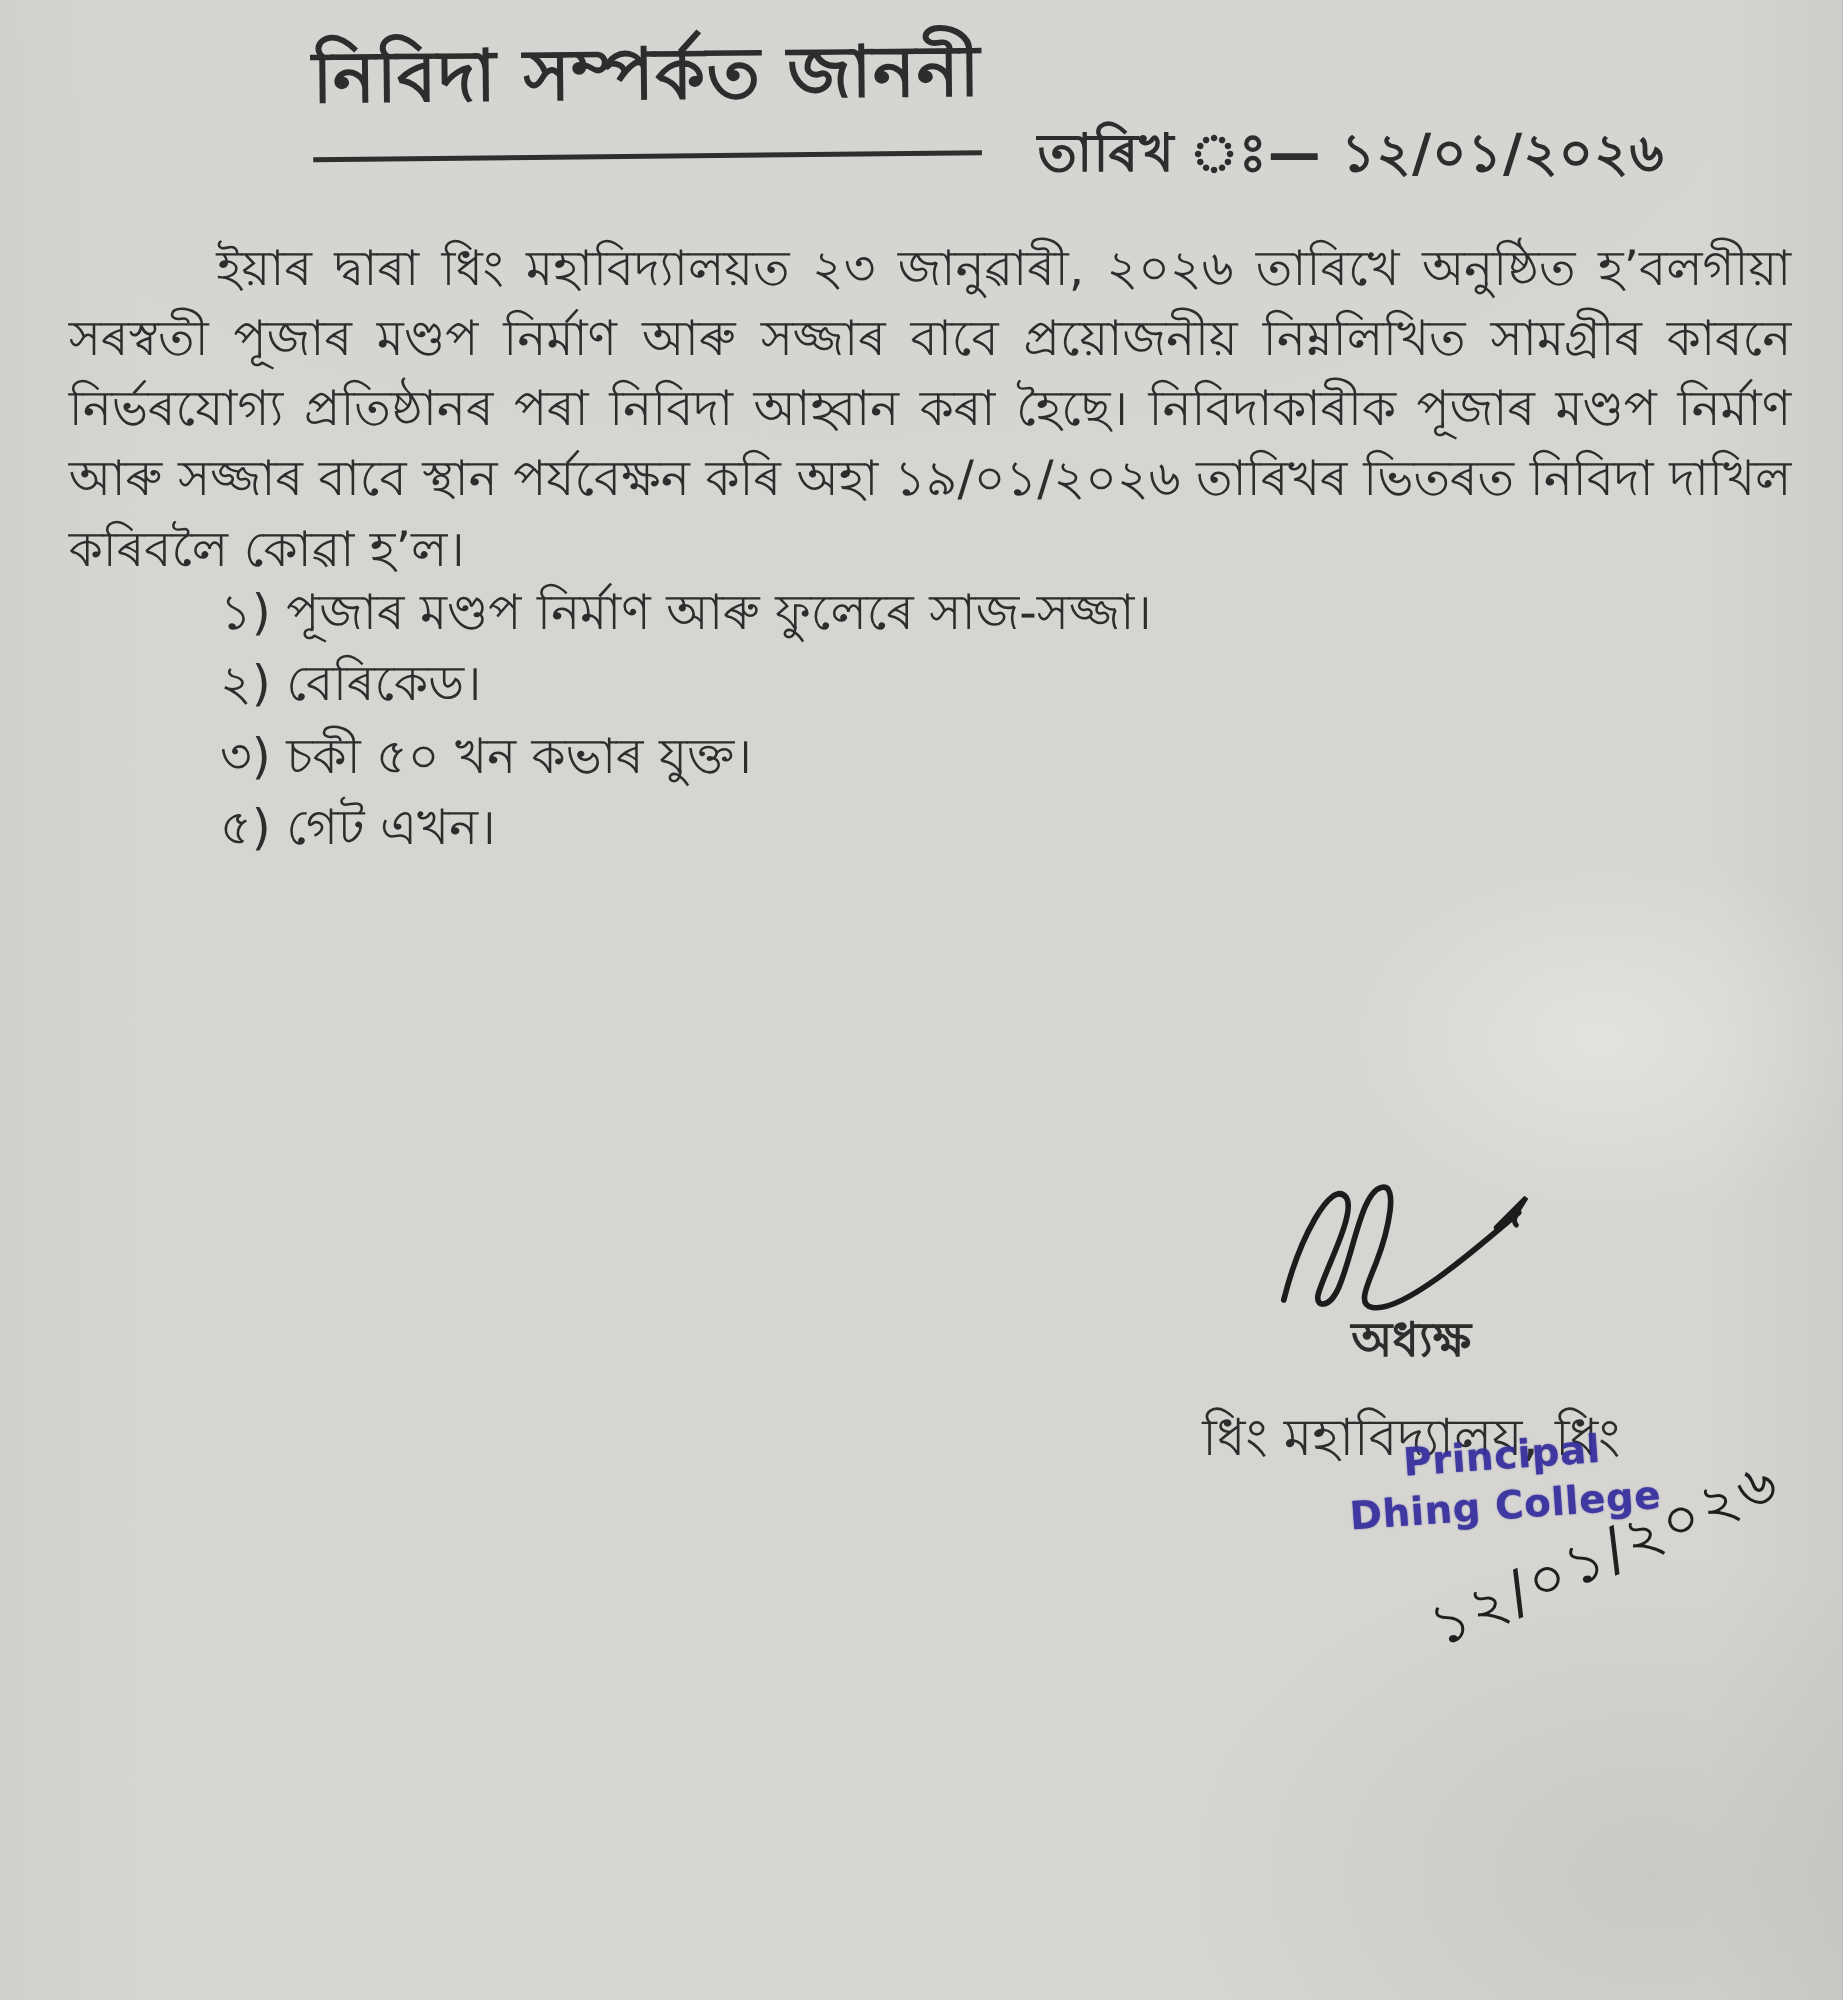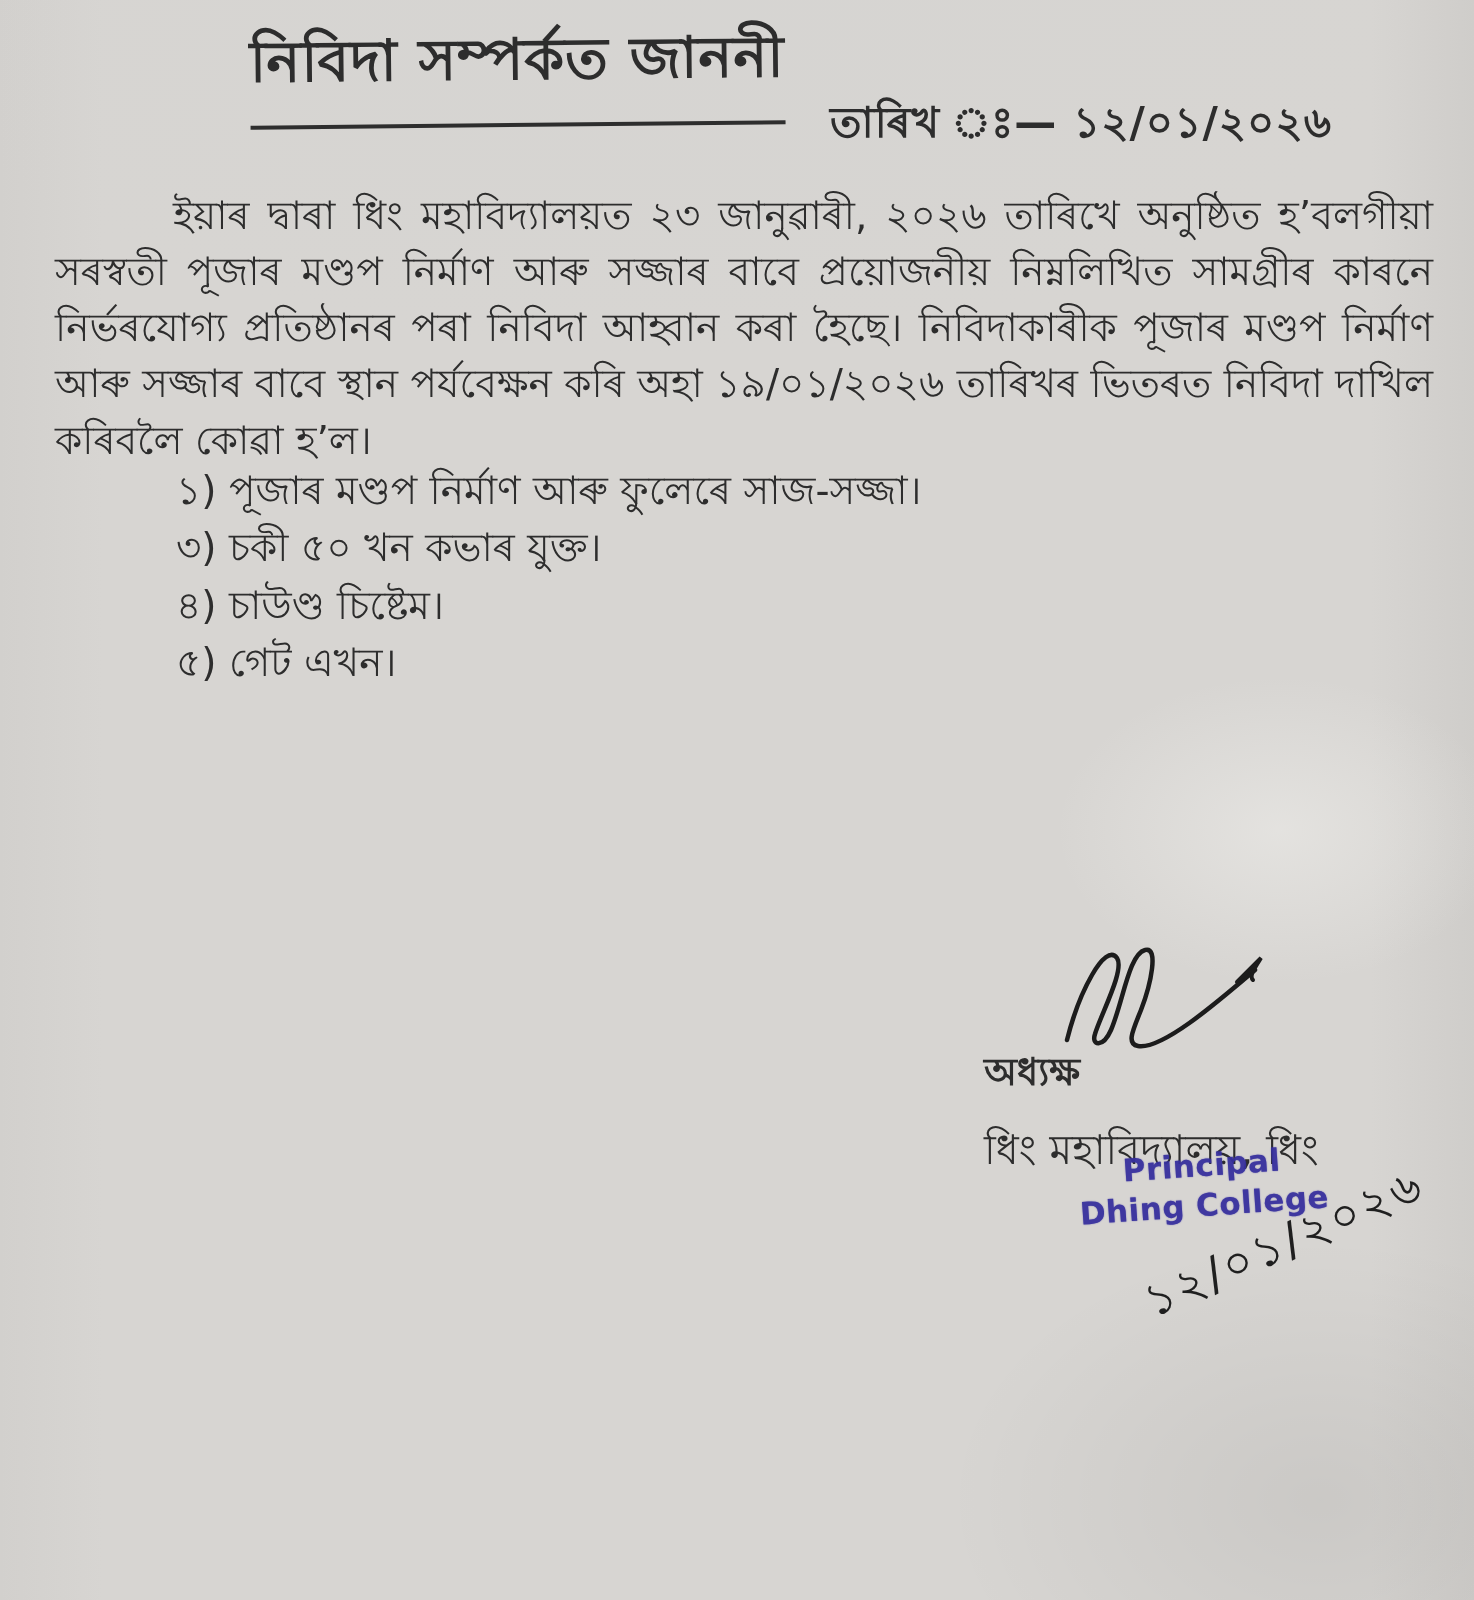--- a/index.html
+++ b/index.html
@@ -56,24 +56,24 @@
   .item-list {
     position: absolute;
     left: 176px;
     top: 462px;
     font-size: 39px;
     font-weight: 500;
   }
   .list-item { line-height: 1.47; }
   .signature-block {
     position: absolute;
-    left: 984px;
+    left: 944px;
     top: 930px;
     width: 370px;
-    text-align: left;
+    text-align: center;
   }
   .signature-mark { display: block; margin: 0 auto -16px auto; }
   .signer-designation {
     font-size: 38px;
     font-weight: 600;
   }
   .signer-institution {
     margin-top: 12px;
     font-size: 41px;
     font-weight: 500;
@@ -114,22 +114,22 @@
   <div class="title-wrap">
     <span class="title">নিবিদা সম্পৰ্কত জাননী</span>
   </div>
 
   <div class="date-line">তাৰিখ ঃ— ১২/০১/২০২৬</div>
 
   <div class="body-paragraph">ইয়াৰ দ্বাৰা ধিং মহাবিদ্যালয়ত ২৩ জানুৱাৰী, ২০২৬ তাৰিখে অনুষ্ঠিত হ’বলগীয়া সৰস্বতী পূজাৰ মণ্ডপ নিৰ্মাণ আৰু সজ্জাৰ বাবে প্ৰয়োজনীয় নিম্নলিখিত সামগ্ৰীৰ কাৰনে নিৰ্ভৰযোগ্য প্ৰতিষ্ঠানৰ পৰা নিবিদা আহ্বান কৰা হৈছে। নিবিদাকাৰীক পূজাৰ মণ্ডপ নিৰ্মাণ আৰু সজ্জাৰ বাবে স্থান পৰ্যবেক্ষন কৰি অহা ১৯/০১/২০২৬ তাৰিখৰ ভিতৰত নিবিদা দাখিল কৰিবলৈ কোৱা হ’ল।</div>
 
   <div class="item-list">
     <div class="list-item">১) পূজাৰ মণ্ডপ নিৰ্মাণ আৰু ফুলেৰে সাজ-সজ্জা।</div>
+    <div class="list-item">২) বেৰিকেড।</div>
     <div class="list-item">৩) চকী ৫০ খন কভাৰ যুক্ত।</div>
-    <div class="list-item">৪) চাউণ্ড চিষ্টেম।</div>
     <div class="list-item">৫) গেট এখন।</div>
   </div>
 
   <div class="signature-block">
     <svg class="signature-mark" width="240" height="128" viewBox="0 0 240 128" fill="none" xmlns="http://www.w3.org/2000/svg">
       <path d="M18,110 C30,62 56,12 68,28 C76,40 52,84 46,104 C42,116 54,118 62,100 C74,72 80,24 96,20 C110,16 102,54 92,80 C84,100 77,114 89,116 C112,120 164,76 206,40" stroke="#1c1c1c" stroke-width="4.5" stroke-linecap="round" fill="none"></path>
       <path d="M188,52 C198,42 206,34 212,28 C205,39 200,46 204,50" stroke="#1c1c1c" stroke-width="4" stroke-linecap="round" fill="none"></path>
     </svg>
     <div class="signer-designation">অধ্যক্ষ</div>
     <div class="signer-institution">ধিং মহাবিদ্যালয়, ধিং</div>

